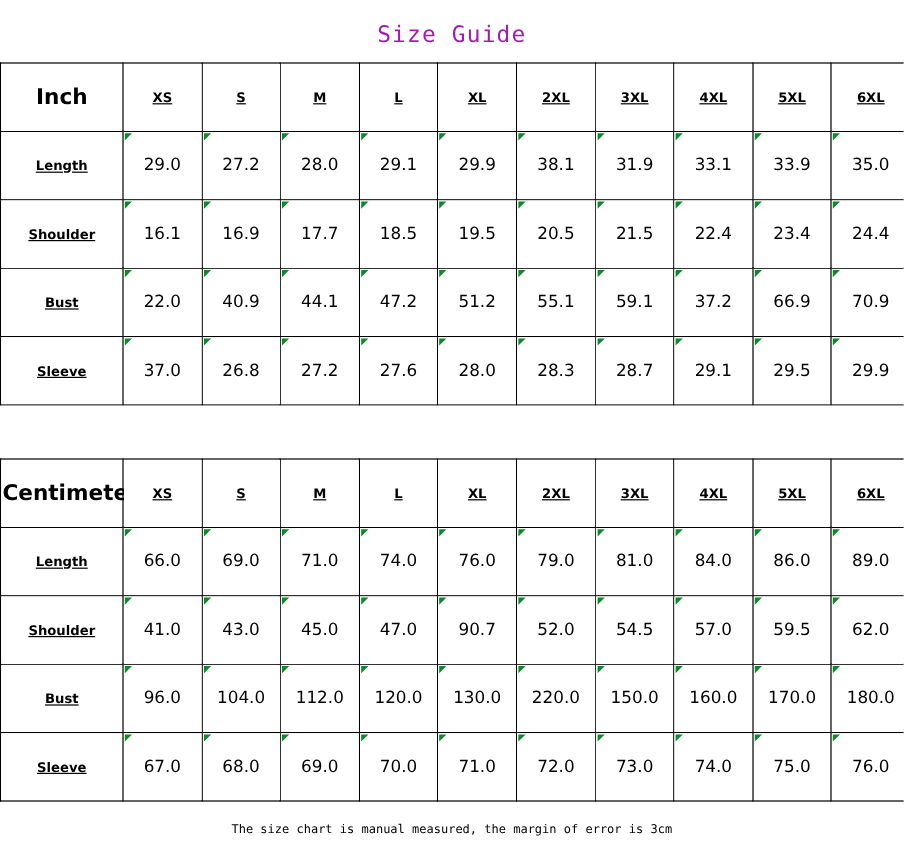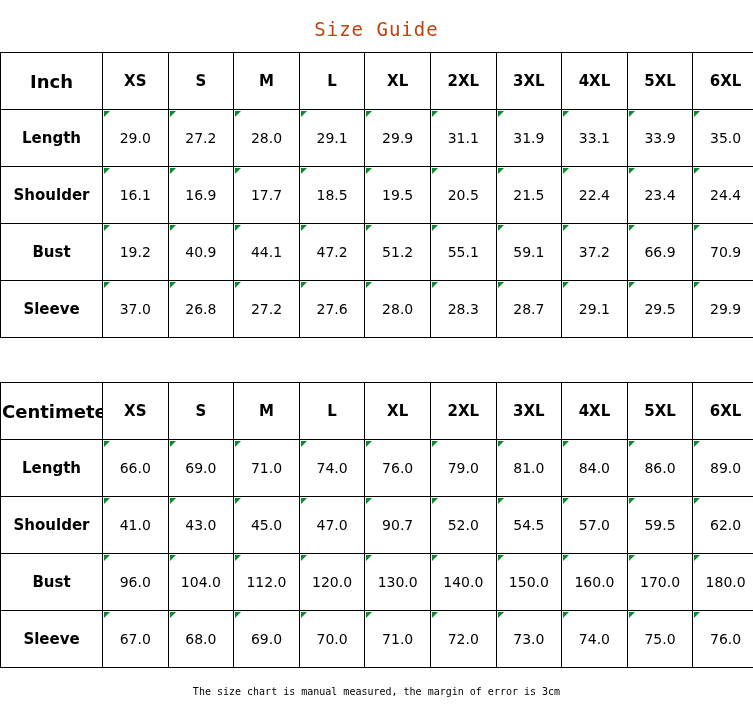--- a/index.html
+++ b/index.html
@@ -18,21 +18,21 @@
     position: relative;
     width: 753px;
     height: 704px;
     box-sizing: border-box;
   }
   .title {
     text-align: center;
     font-family: "DejaVu Sans Mono", monospace;
     font-size: 19px;
     letter-spacing: 1px;
-    color: #c2410c;
+    color: #a21caf;
     padding-top: 18px;
     padding-bottom: 12px;
   }
   table.size-table {
     border-collapse: collapse;
     width: 753px;
     table-layout: fixed;
   }
   table.size-table td {
     border: 1px solid #000000;
@@ -41,21 +41,22 @@
     vertical-align: middle;
     font-family: "DejaVu Sans", sans-serif;
     font-size: 14px;
     color: #000;
     position: relative;
     background: #fff;
   }
   table.size-table td.head-cell,
   table.size-table td.row-label {
     font-weight: bold;
-    font-size: 15px;
+    font-size: 11px;
+    text-decoration: underline;
   }
   table.size-table td.unit-cell {
     font-weight: bold;
     font-size: 18px;
   }
   
   table.size-table col.c0 { width: 102px; }
   table.size-table col.cn { width: 65.6px; }
 
   
@@ -116,42 +117,42 @@
         <td class="head-cell">5XL</td>
         <td class="head-cell">6XL</td>
       </tr>
       <tr>
         <td class="row-label">Length</td>
         <td class="mark">29.0</td>
         <td class="mark">27.2</td>
         <td class="mark">28.0</td>
         <td class="mark">29.1</td>
         <td class="mark">29.9</td>
-        <td class="mark">31.1</td>
+        <td class="mark">38.1</td>
         <td class="mark">31.9</td>
         <td class="mark">33.1</td>
         <td class="mark">33.9</td>
         <td class="mark">35.0</td>
       </tr>
       <tr>
         <td class="row-label">Shoulder</td>
         <td class="mark">16.1</td>
         <td class="mark">16.9</td>
         <td class="mark">17.7</td>
         <td class="mark">18.5</td>
         <td class="mark">19.5</td>
         <td class="mark">20.5</td>
         <td class="mark">21.5</td>
         <td class="mark">22.4</td>
         <td class="mark">23.4</td>
         <td class="mark">24.4</td>
       </tr>
       <tr>
         <td class="row-label">Bust</td>
-        <td class="mark">19.2</td>
+        <td class="mark">22.0</td>
         <td class="mark">40.9</td>
         <td class="mark">44.1</td>
         <td class="mark">47.2</td>
         <td class="mark">51.2</td>
         <td class="mark">55.1</td>
         <td class="mark">59.1</td>
         <td class="mark">37.2</td>
         <td class="mark">66.9</td>
         <td class="mark">70.9</td>
       </tr>
@@ -227,21 +228,21 @@
         <td class="mark">59.5</td>
         <td class="mark">62.0</td>
       </tr>
       <tr>
         <td class="row-label">Bust</td>
         <td class="mark">96.0</td>
         <td class="mark">104.0</td>
         <td class="mark">112.0</td>
         <td class="mark">120.0</td>
         <td class="mark">130.0</td>
-        <td class="mark">140.0</td>
+        <td class="mark">220.0</td>
         <td class="mark">150.0</td>
         <td class="mark">160.0</td>
         <td class="mark">170.0</td>
         <td class="mark">180.0</td>
       </tr>
       <tr>
         <td class="row-label">Sleeve</td>
         <td class="mark">67.0</td>
         <td class="mark">68.0</td>
         <td class="mark">69.0</td>

